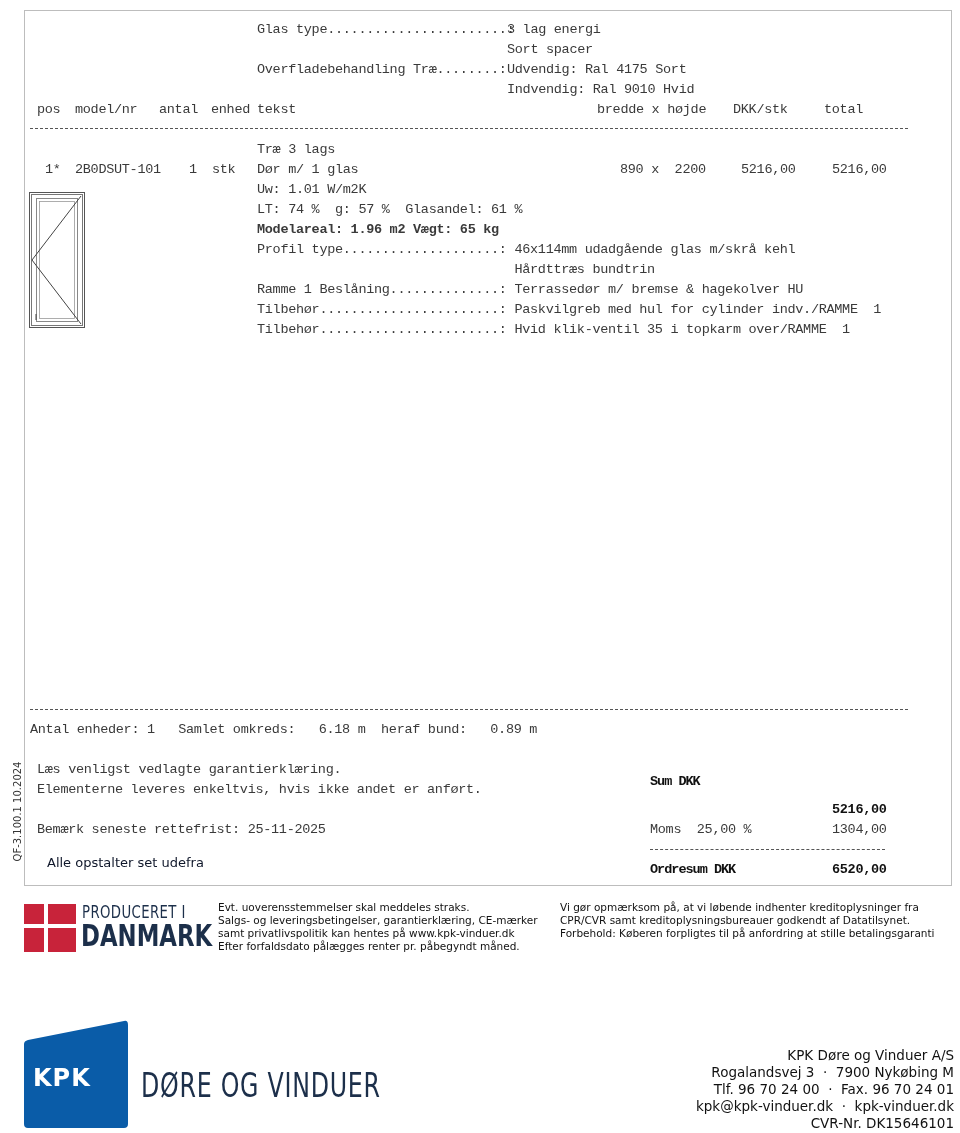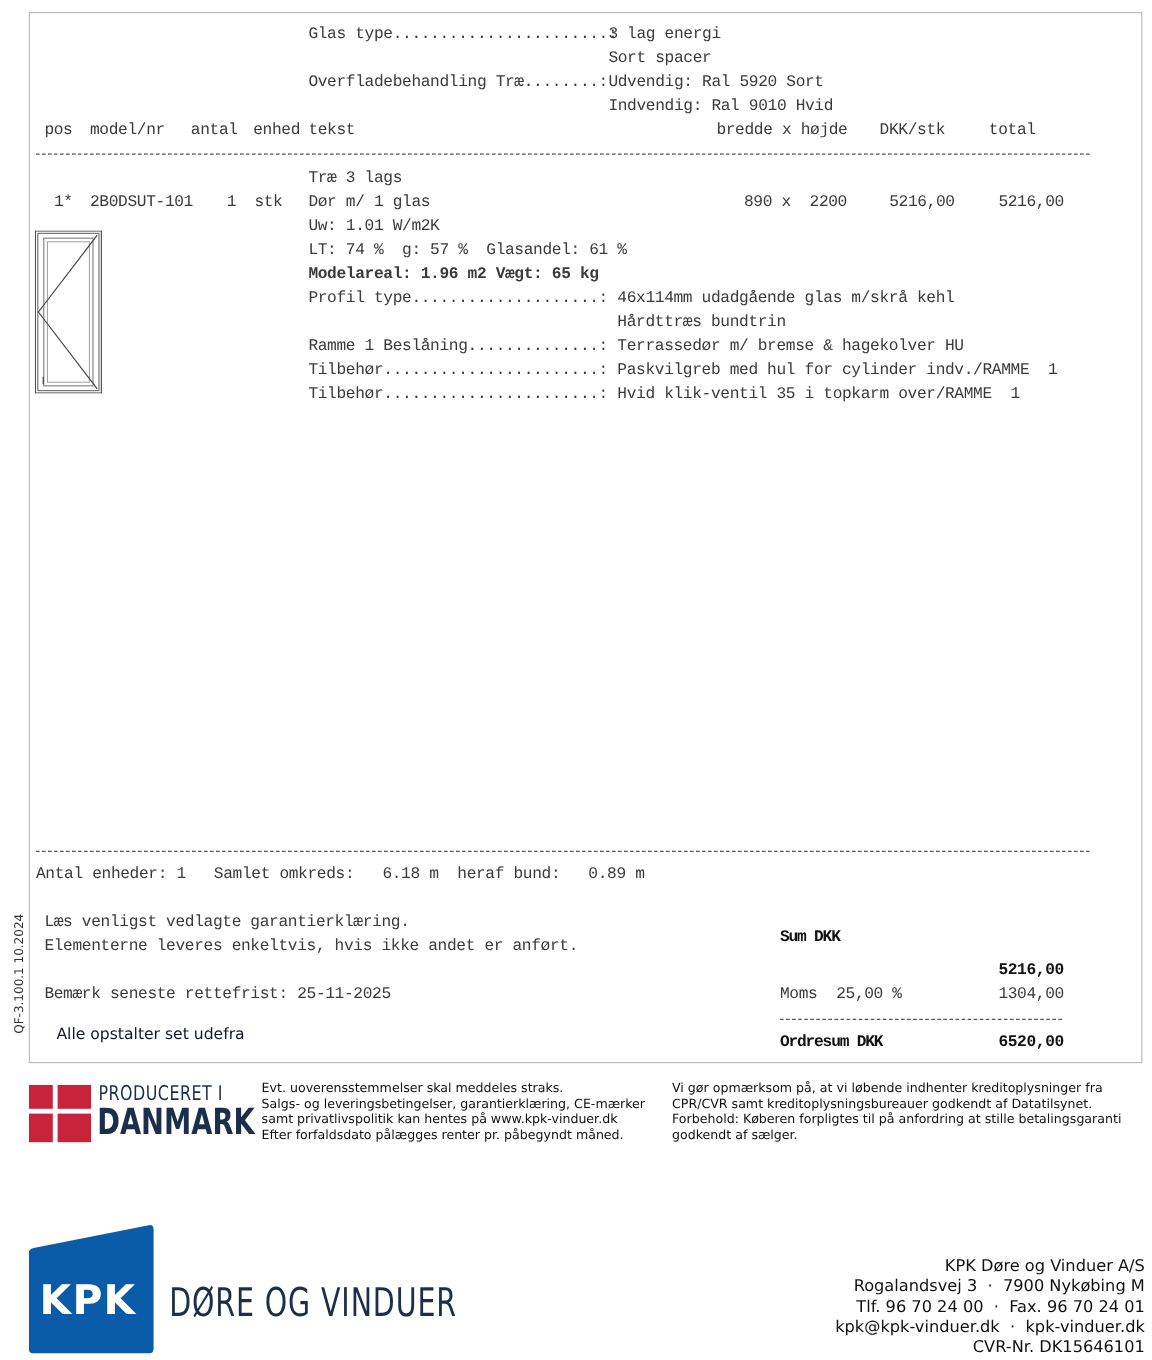--- a/index.html
+++ b/index.html
@@ -16,21 +16,21 @@
 </style>
 </head>
 <body>
 
 <div id="frame"></div>
 
 <div class="abs mono" style="left:257px;top:22px;">Glas type.......................:</div>
 <div class="abs mono" style="left:507px;top:22px;">3 lag energi</div>
 <div class="abs mono" style="left:507px;top:42px;">Sort spacer</div>
 <div class="abs mono" style="left:257px;top:62px;">Overfladebehandling Træ........:</div>
-<div class="abs mono" style="left:507px;top:62px;">Udvendig: Ral 5920 Sort</div>
+<div class="abs mono" style="left:507px;top:62px;">Udvendig: Ral 4175 Sort</div>
 <div class="abs mono" style="left:507px;top:82px;">Indvendig: Ral 9010 Hvid</div>
 
 <div class="abs mono" style="left:37px;top:102px;">pos</div>
 <div class="abs mono" style="left:75px;top:102px;">model/nr</div>
 <div class="abs mono" style="left:159px;top:102px;">antal</div>
 <div class="abs mono" style="left:211px;top:102px;">enhed</div>
 <div class="abs mono" style="left:257px;top:102px;">tekst</div>
 <div class="abs mono" style="left:597px;top:102px;">bredde x højde</div>
 <div class="abs mono" style="left:733px;top:102px;">DKK/stk</div>
 <div class="abs mono" style="left:824px;top:102px;">total</div>
@@ -95,23 +95,23 @@
     <rect x="24" y="0" width="28" height="20" fill="#c8233a"></rect>
     <rect x="0" y="24" width="20" height="24" fill="#c8233a"></rect>
     <rect x="24" y="24" width="28" height="24" fill="#c8233a"></rect>
   </svg>
   <div class="abs sans" style="left:58px;top:-1px;font-size:17px;letter-spacing:0.5px;color:#1c2f4a;transform:scaleX(0.78);transform-origin:left;">PRODUCERET I</div>
   <div class="abs sans" style="left:57px;top:15px;font-size:30px;font-weight:bold;color:#1c2f4a;transform:scaleX(0.76);transform-origin:left;line-height:36px;">DANMARK</div>
 </div>
 
 <div class="abs sans footnote" style="left:218px;top:901px;"><div>Evt. uoverensstemmelser skal meddeles straks.</div><div>Salgs- og leveringsbetingelser, garantierklæring, CE-mærker</div><div>samt privatlivspolitik kan hentes på www.kpk-vinduer.dk</div><div>Efter forfaldsdato pålægges renter pr. påbegyndt måned.</div></div>
 
-<div class="abs sans footnote" style="left:560px;top:901px;"><div>Vi gør opmærksom på, at vi løbende indhenter kreditoplysninger fra</div><div>CPR/CVR samt kreditoplysningsbureauer godkendt af Datatilsynet.</div><div>Forbehold: Køberen forpligtes til på anfordring at stille betalingsgaranti</div><div>godkendt af sælger.</div></div>
+<div class="abs sans footnote" style="left:560px;top:901px;"><div>Vi gør opmærksom på, at vi løbende indhenter kreditoplysninger fra</div><div>CPR/CVR samt kreditoplysningsbureauer godkendt af Datatilsynet.</div><div>Forbehold: Køberen forpligtes til på anfordring at stille betalingsgaranti</div></div>
 
 <div style="position:absolute;left:24px;top:1020px;width:360px;height:110px;">
   <svg width="106" height="108" viewBox="0 0 106 108" style="position:absolute;left:0;top:0;">
     <path d="M4 20 L100 1 Q104 0 104 5 L104 104 Q104 108 100 108 L4 108 Q0 108 0 104 L0 24 Q0 21 4 20 Z" fill="#0a5ca8"></path>
   </svg>
-  <div class="abs sans" style="left:9px;top:44px;font-size:34px;font-weight:bold;color:#ffffff;letter-spacing:1px;">KPK</div>
+  <div class="abs sans" style="left:9px;top:44px;font-size:24px;font-weight:bold;color:#ffffff;letter-spacing:1px;">KPK</div>
   <div class="abs sans" style="left:117px;top:46px;font-size:33px;color:#1c2f4a;transform:scaleX(0.72);transform-origin:left;letter-spacing:1px;">DØRE OG VINDUER</div>
 </div>
 
 <div class="abs sans addr" style="right:6px;top:1047px;"><div>KPK Døre og Vinduer A/S</div><div>Rogalandsvej 3  ·  7900 Nykøbing M</div><div>Tlf. 96 70 24 00  ·  Fax. 96 70 24 01</div><div>kpk@kpk-vinduer.dk  ·  kpk-vinduer.dk</div><div>CVR-Nr. DK15646101</div></div>
 
 </body></html>

